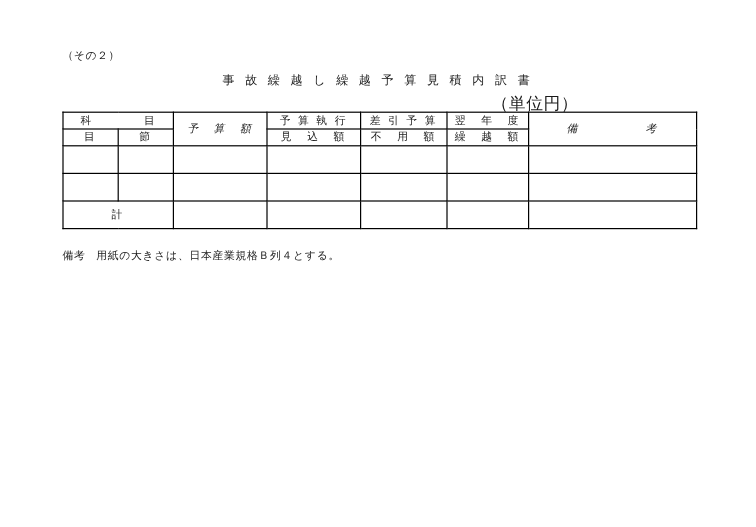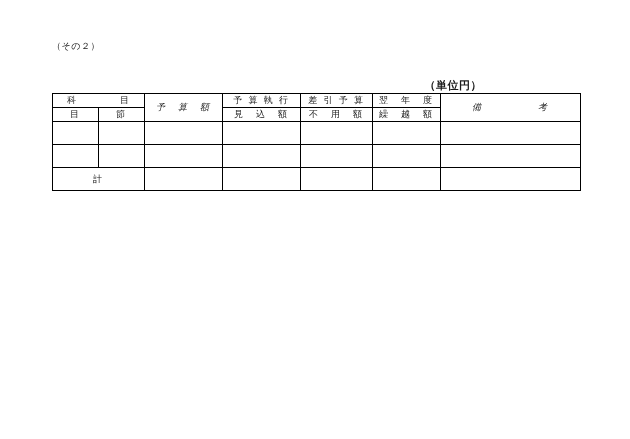--- a/index.html
+++ b/index.html
@@ -34,23 +34,22 @@
     top: 60px;
     width: 630px;
     text-align: center;
     font-size: 10px;
     letter-spacing: 3.2px;
   }
   .unit-note {
     position: absolute;
     right: 48px;
     top: 78px;
-    font-size: 11px;
+    font-size: 14px;
     letter-spacing: 0.5px;
-    font-weight: bold;
   }
   table.main-table {
     position: absolute;
     left: 52px;
     top: 93px;
     width: 528px;
     border-collapse: collapse;
     table-layout: fixed;
   }
   table.main-table td {
@@ -95,20 +94,21 @@
     margin-right: 9px;
   }
 </style>
 </head>
 <body>
 
 <div class="page">
 
   <div class="form-number">（その２）</div>
 
+  <div class="doc-title">事 故 繰 越 し 繰 越 予 算 見 積 内 訳 書</div>
 
   <div class="unit-note">（単位円）</div>
 
   <table class="main-table">
     <colgroup>
       <col style="width:46px">
       <col style="width:46px">
       <col style="width:78px">
       <col style="width:78px">
       <col style="width:72px">
@@ -163,14 +163,17 @@
         </td>
         <td></td>
         <td></td>
         <td></td>
         <td></td>
         <td></td>
       </tr>
     </tbody>
   </table>
 
+  <div class="remark">
+    <span class="remark-label">備考</span><span>用紙の大きさは、日本産業規格Ｂ列４とする。</span>
+  </div>
 
 </div>
 
 </body></html>

